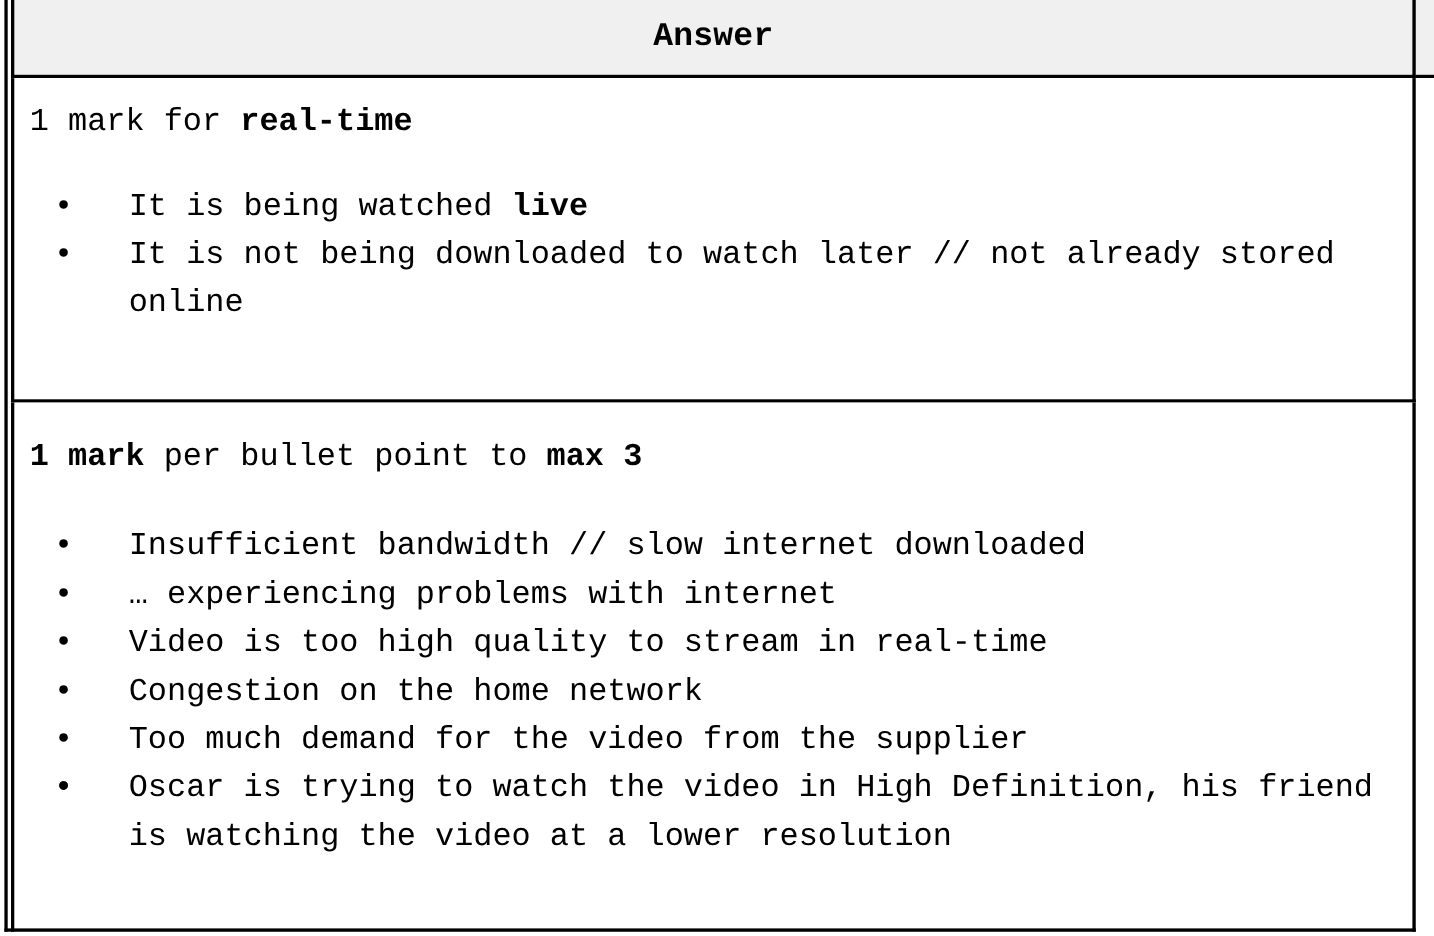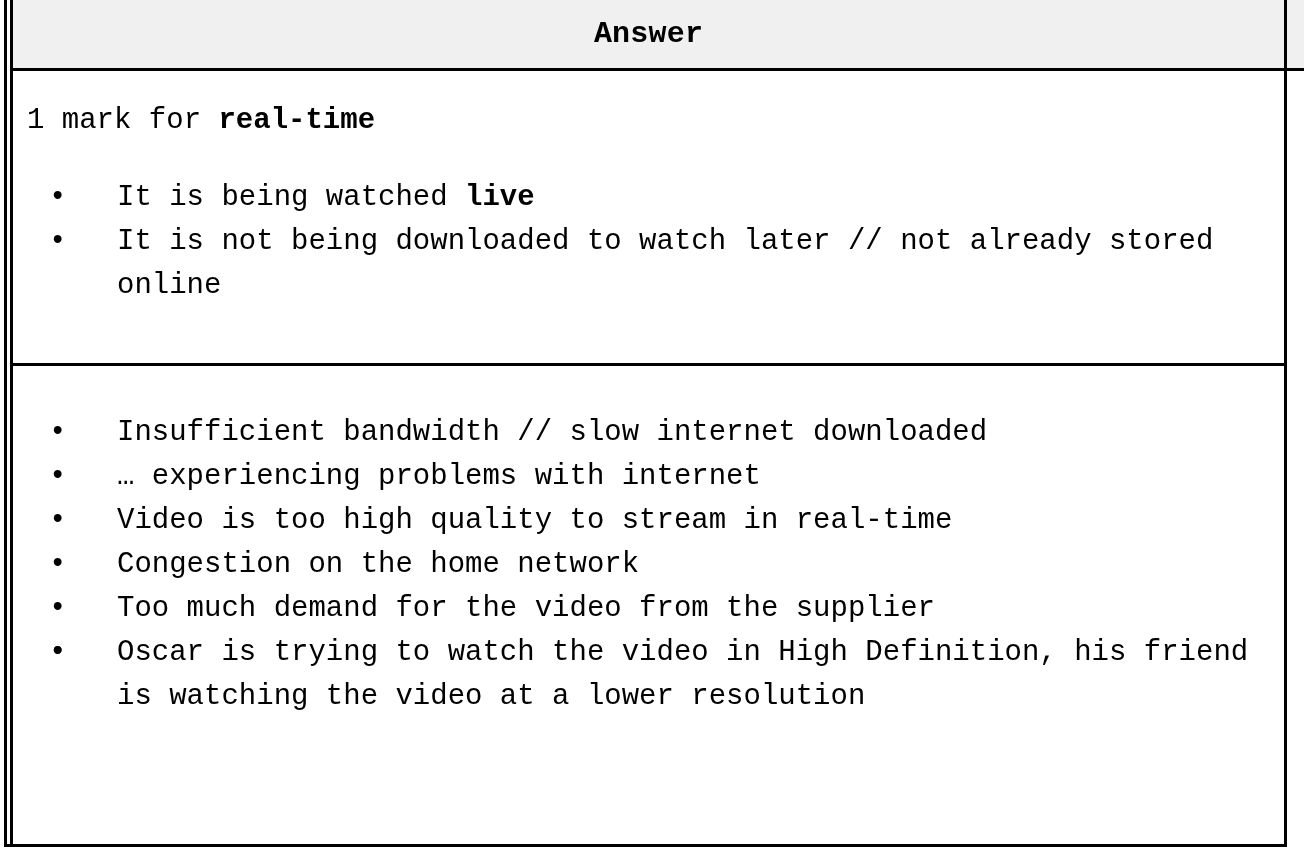--- a/index.html
+++ b/index.html
@@ -181,34 +181,35 @@
       <div class="stub-body"></div>
     </div>
 
     <div class="header-cell">
       <span class="header-text">Answer</span>
     </div>
 
     <div class="row row-1">
       <div class="cell-inner">
 
-        <p class="para" style="margin-top:35px;"><span>1 mark for </span><b>real-time</b></p>
+        <p class="para" style="margin-top:25px;"><span>1 mark for </span><b>real-time</b></p>
 
 
         <ul class="bullets" style="margin-top:41px;">
           <li><span class="dot">•</span><span>It is being watched </span><b>live</b></li>
           <li><span class="dot">•</span><span>It is not being downloaded to watch later // not already stored online</span></li>
         </ul>
 
       </div>
     </div>
 
     <div class="row row-2">
       <div class="cell-inner">
 
+        <p class="para" style="margin-top:35px;"><b>1 mark</b><span> per bullet point to </span><b>max 3</b></p>
 
         <ul class="bullets" style="margin-top:45px;">
           <li><span class="dot">•</span><span>Insufficient bandwidth // slow internet downloaded</span></li>
           <li><span class="dot">•</span><span>… experiencing problems with internet</span></li>
           <li><span class="dot">•</span><span>Video is too high quality to stream in real-time</span></li>
           <li><span class="dot">•</span><span>Congestion on the home network</span></li>
           <li><span class="dot">•</span><span>Too much demand for the video from the supplier</span></li>
           <li><span class="dot">•</span></li>
           <li class="wrap"><span class="dot">•</span><span>Oscar is trying to watch the video in High Definition, his friend is watching the video at a lower resolution</span></li>
         </ul>

